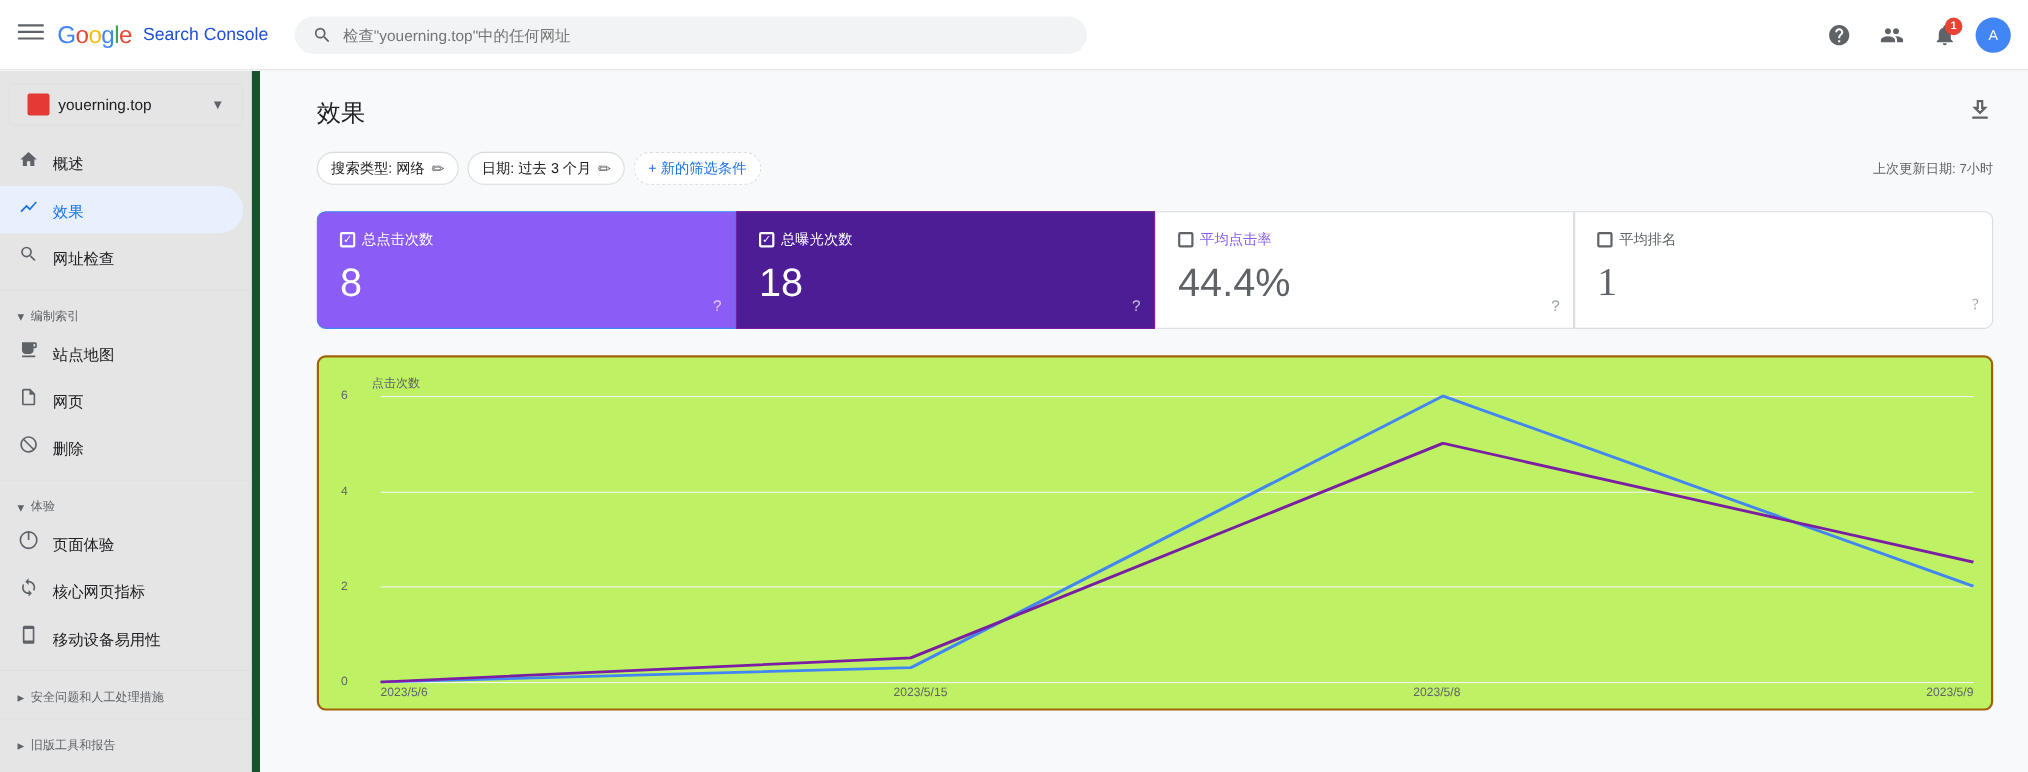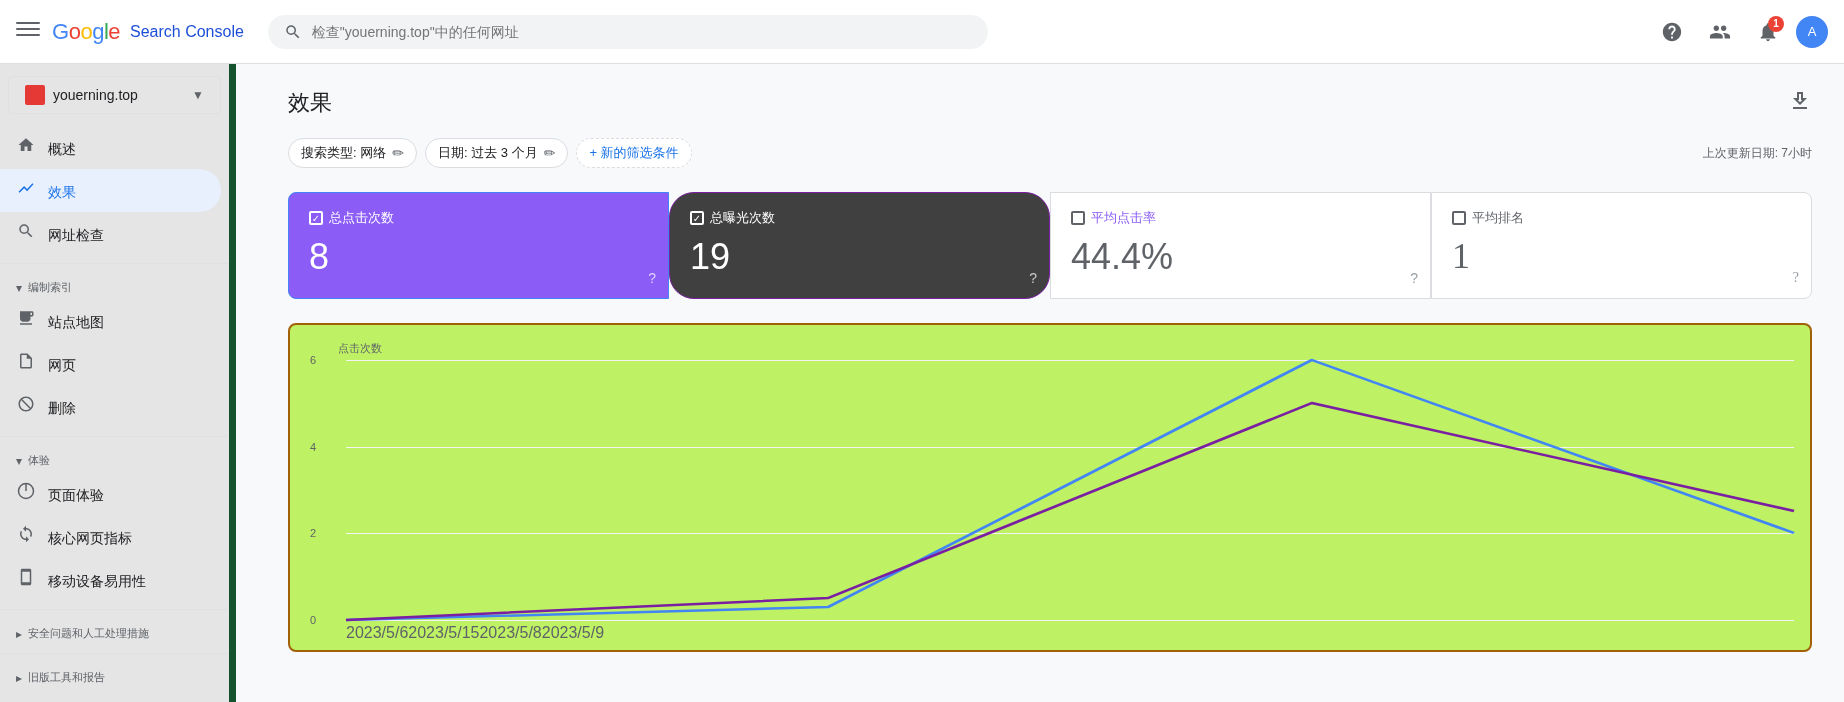--- a/index.html
+++ b/index.html
@@ -204,24 +204,23 @@
       position: relative;
     }
     .metric-card:first-child { border-radius: 8px 0 0 8px; }
     .metric-card:last-child { border-radius: 0 8px 8px 0; font-family: Liberation Serif, serif; }
     .metric-card.active-blue {
       background: #8b5cf6;
       border-color: #4285f4;
       color: #fff;
     }
     .metric-card.active-purple {
-      background: #404040;
+      background: #4c1d95;
       border-color: #7b1fa2;
       color: #fff;
-      border-radius: 25px;
     }
     .metric-card.inactive {
       background: #fff;
       color: #202124;
     }
     .metric-label {
       display: flex;
       align-items: center;
       gap: 6px;
       font-size: 13px;
@@ -277,23 +276,24 @@
     }
     .chart-grid-label {
       position: absolute;
       left: -36px;
       font-size: 11px;
       color: #5f6368;
       transform: translateY(-50%);
     }
     .chart-x-labels {
       display: flex;
+      justify-content: space-between;
       margin-left: 40px;
       margin-top: 4px;
-      font-size: 16px;
+      font-size: 11px;
       color: #5f6368;
     }
     svg.chart-svg {
       position: absolute;
       top: 0; left: 0;
       width: 100%; height: 100%;
       overflow: visible;
     }
   </style>
 </head>
@@ -482,21 +482,21 @@
         <span>总点击次数</span>
       </div>
       <div class="metric-value">8</div>
       <span class="metric-help">?</span>
     </div>
     <div class="metric-card active-purple">
       <div class="metric-label">
         <span class="metric-checkbox checked"></span>
         <span>总曝光次数</span>
       </div>
-      <div class="metric-value">19</div>
+      <div class="metric-value">18</div>
       <span class="metric-help">?</span>
     </div>
     <div class="metric-card inactive">
       <div class="metric-label" style="color:#8b5cf6;">
         <span class="metric-checkbox" style="border-color:#5f6368;"></span>
         <span>平均点击率</span>
       </div>
       <div class="metric-value">44.4%</div>
       <span class="metric-help" style="color:#9aa0a6;">?</span>
     </div>

